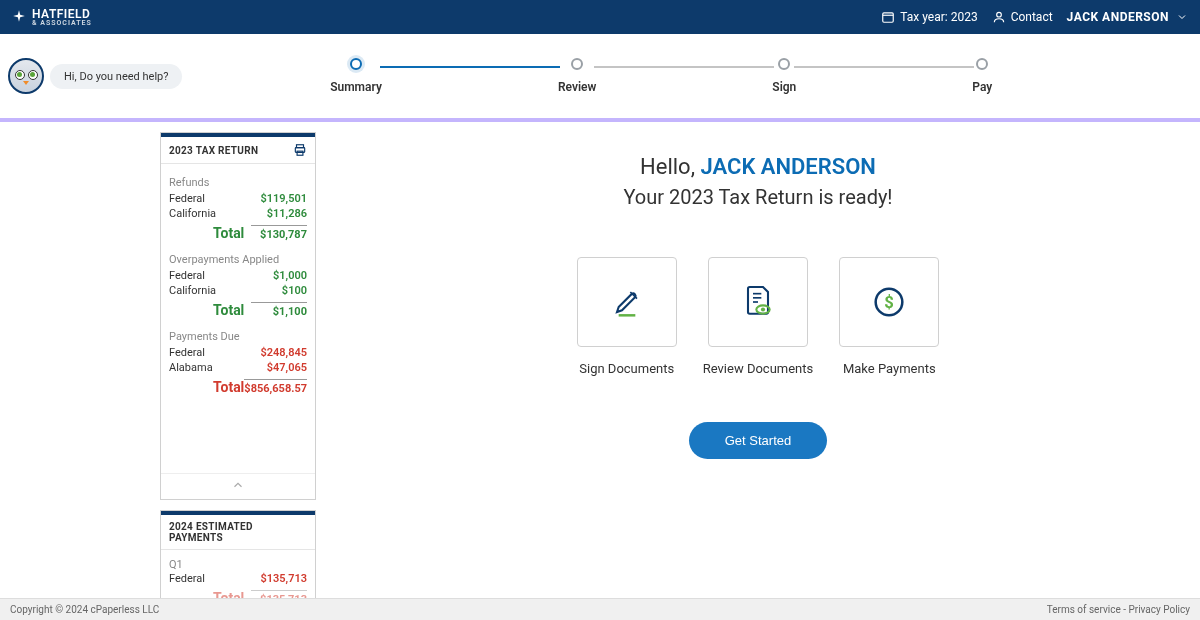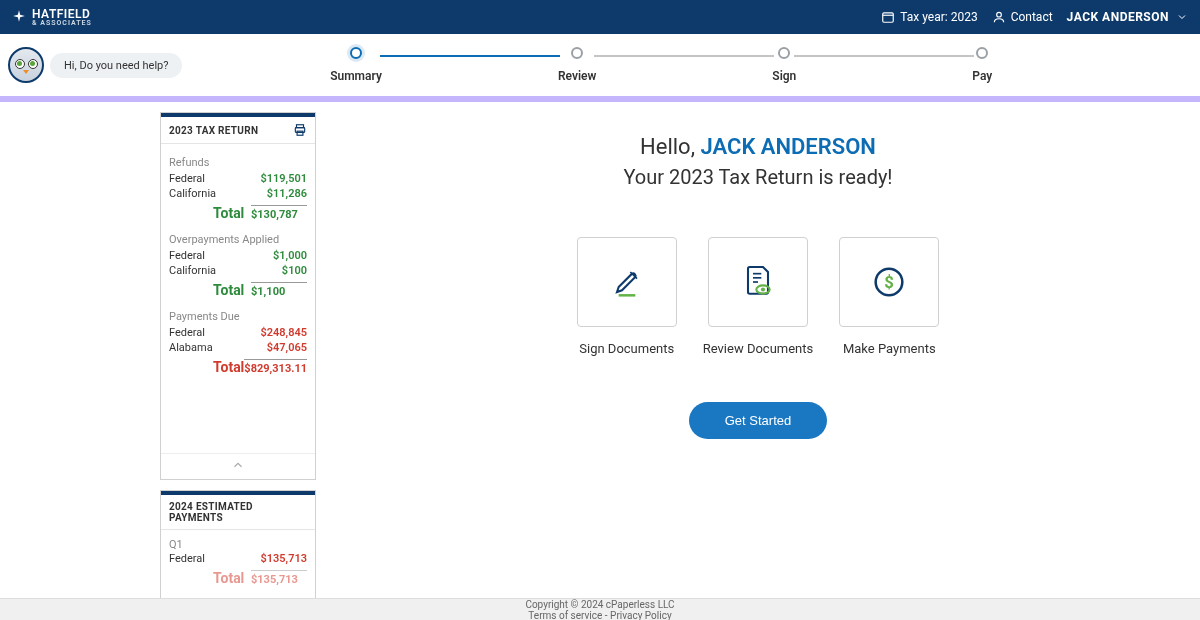--- a/index.html
+++ b/index.html
@@ -16,22 +16,22 @@
   }
   .logo { display: flex; align-items: center; gap: 6px; font-weight: 600; letter-spacing: 0.5px; }
   .logo-icon svg { width: 14px; height: 14px; }
   .logo-sub { font-size: 7px; letter-spacing: 1px; opacity: 0.8; margin-top: -2px; }
   .header-right { margin-left: auto; display: flex; align-items: center; gap: 14px; font-size: 12px; }
   .hr-item { display: flex; align-items: center; gap: 5px; cursor: pointer; }
   .hr-user { font-weight: 700; letter-spacing: 0.5px; }
   .hr-chevron { margin-left: 2px; }
 
   .subbar {
-    height: 68px;
-    border-bottom: 6px solid #c4b5fd;
+    height: 88px;
+    border-bottom: 4px solid #c4b5fd;
     display: flex;
     align-items: center;
     padding: 0 0 0 8px;
   }
   .helper { display: flex; align-items: center; gap: 6px; }
   .owl {
     width: 36px; height: 36px; border-radius: 50%;
     border: 2px solid #0d3a6b;
     background: linear-gradient(#e4e8ee, #c8d2de);
     display: flex; align-items: center; justify-content: center;
@@ -93,21 +93,21 @@
   .sec-label { color:#888; font-size:11px; margin-top:4px; margin-bottom:2px; }
   .row { display:flex; justify-content:space-between; padding: 1px 0; }
   .row .val { text-align:right; }
   .val.green { color:#2e8b3c; font-weight:600; }
   .val.red { color:#d13b2e; font-weight:600; }
   .val.red-faded { color:#e89891; font-weight:600; }
   .total-row {
     display:flex; justify-content:space-between; padding:2px 0; margin-top:2px;
   }
   .total-row .tlabel { font-weight:700; font-size:14px; margin-left:44px; }
-  .total-row .val { border-top:1px solid #999; padding-top:2px; min-width:56px; font-weight:700; }
+  .total-row .val { border-top:1px solid #999; padding-top:2px; min-width:56px; text-align:right; font-weight:700; }
   .tlabel.green{color:#2e8b3c;} .tlabel.red{color:#d13b2e;} .tlabel.faded{color:#e89891;}
   
   .card-collapse { text-align:center; padding:4px; border-top:1px solid #eee; cursor:pointer; color:#888; }
 
   .main-col {
     flex:1; display:flex; flex-direction:column; align-items:center; padding-top: 22px;
   }
   .greet { font-size: 22px; color:#333; }
   .greet .name { color:#0c6cb4; font-weight:600; }
   .sub-greet { font-size: 20px; margin-top: 6px; color:#333; }
@@ -133,21 +133,21 @@
     cursor:pointer;
   }
 
   .footer {
     position:fixed; bottom:0; left:0; right:0;
     background:#f0f0f0;
     border-top:1px solid #ddd;
     height:22px;
     display:flex; align-items:center; justify-content:space-between;
     padding:0 10px;
-    font-size:10px; color:#666;flex-direction:column;
+    font-size:10px; color:#666;
   }
   .footer a { color:#666; text-decoration:none; }
 </style>
 </head>
 <body>
 
 <div class="header">
   <div class="logo">
     <span class="logo-icon">
       <svg viewBox="0 0 24 24" fill="#fff">
@@ -269,21 +269,21 @@
         <div class="row">
             <span>Federal</span>
             <span class="val red">$248,845</span>
           </div>
         <div class="row">
             <span>Alabama</span>
             <span class="val red">$47,065</span>
           </div>
         <div class="total-row">
             <span class="tlabel red">Total</span>
-            <span class="val red">$829,313.11</span>
+            <span class="val red">$856,658.57</span>
           </div>
         <div style="height:70px;"></div>
       </div>
       <div class="card-collapse">
         <svg width="14" height="14" viewBox="0 0 24 24" fill="none" stroke="#aaa" stroke-width="2">
             <polyline points="6 15 12 9 18 15"></polyline>
           </svg>
       </div>
     </div>
 

